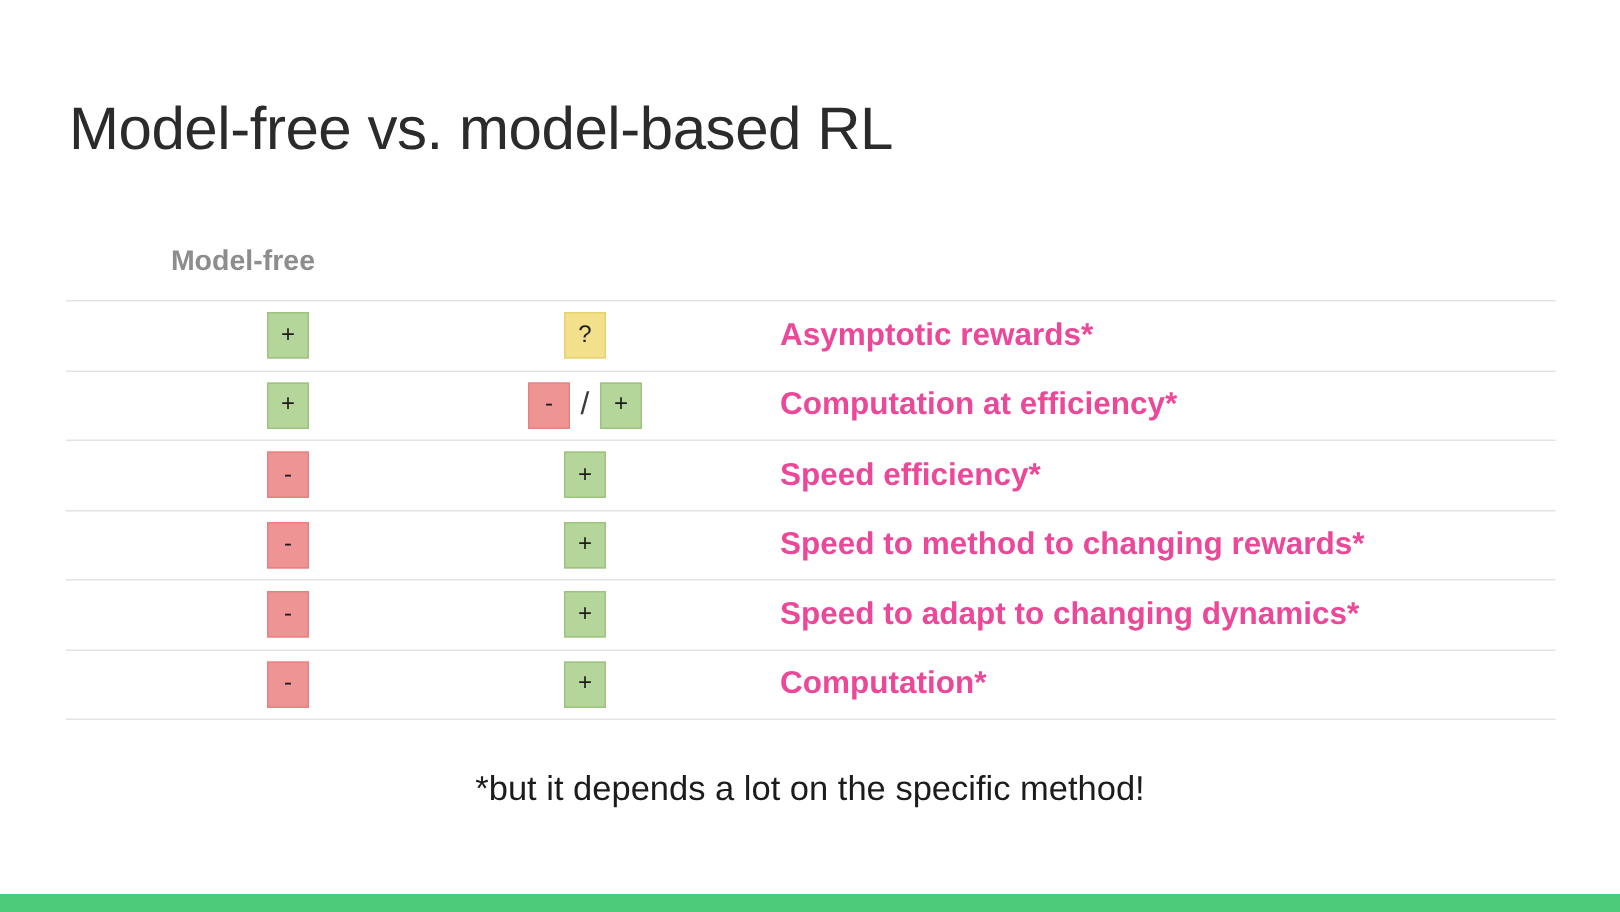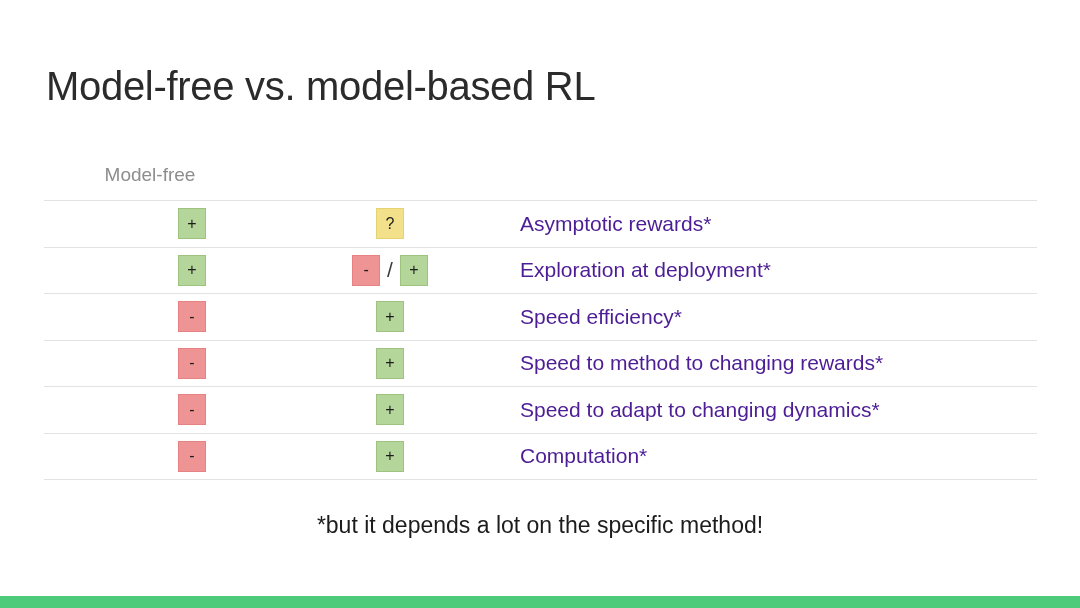--- a/index.html
+++ b/index.html
@@ -45,22 +45,22 @@
 
   .col-head-row {
     position: relative;
     height: 40px;
   }
   .col-head {
     position: absolute;
     top: 4px;
     font-size: 19px;
     color: #8d8d8d;
-    font-weight: 400;
-    text-align: center;
+    font-weight: 700;
+    text-align: right;
     white-space: nowrap;
   }
   .col-head.free     { left: 46px;  width: 120px; }
   .col-head.based    { left: 232px; width: 140px; }
 
   .rows {
     position: relative;
     border-top: 1px solid #e3e3e3;
   }
 
@@ -117,22 +117,23 @@
   }
 
   .cell-label {
     position: absolute;
     left: 476px;
     top: 0;
     height: 45.5px;
     display: flex;
     align-items: center;
     font-size: 21px;
-    color: #4c1d95;
-    white-space: nowrap;
+    color: #ec4899;
+    white-space: nowrap;
+    font-weight: bold;
   }
 
   
   .footnote {
     position: absolute;
     left: 0;
     right: 0;
     top: 512px;
     text-align: center;
     font-size: 23px;
@@ -175,21 +176,21 @@
         </div>
         <div class="trow">
           <div class="cell-free">
             <span class="mark plus">+</span>
           </div>
           <div class="cell-based">
             <span class="mark minus">-</span>
             <span class="slash">/</span>
             <span class="mark plus">+</span>
           </div>
-          <div class="cell-label">Exploration at deployment*</div>
+          <div class="cell-label">Computation at efficiency*</div>
         </div>
         <div class="trow">
           <div class="cell-free">
             <span class="mark minus">-</span>
           </div>
           <div class="cell-based">
             <span class="mark plus">+</span>
           </div>
           <div class="cell-label">Speed efficiency*</div>
         </div>

